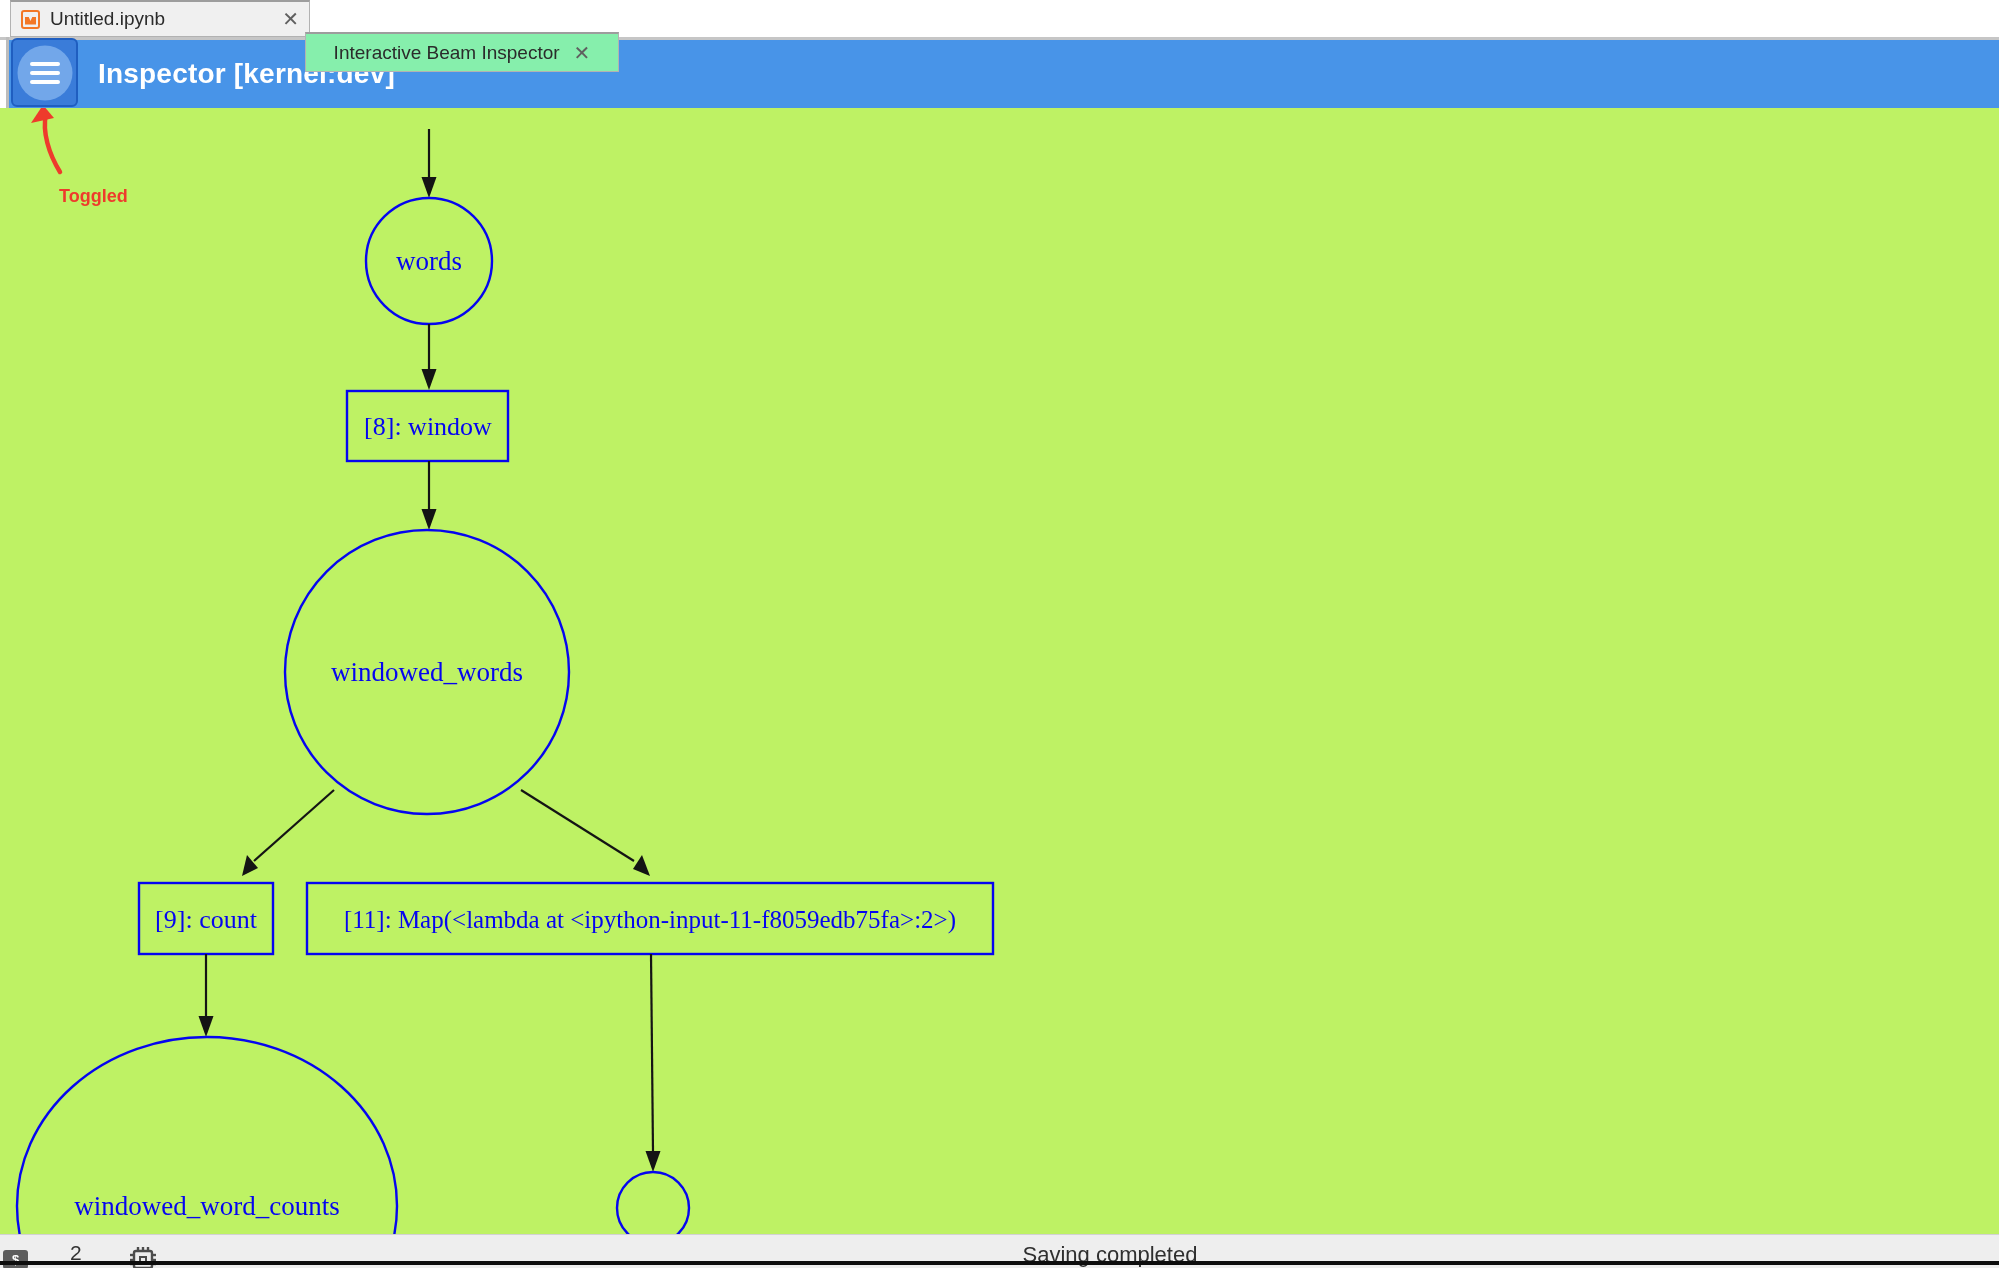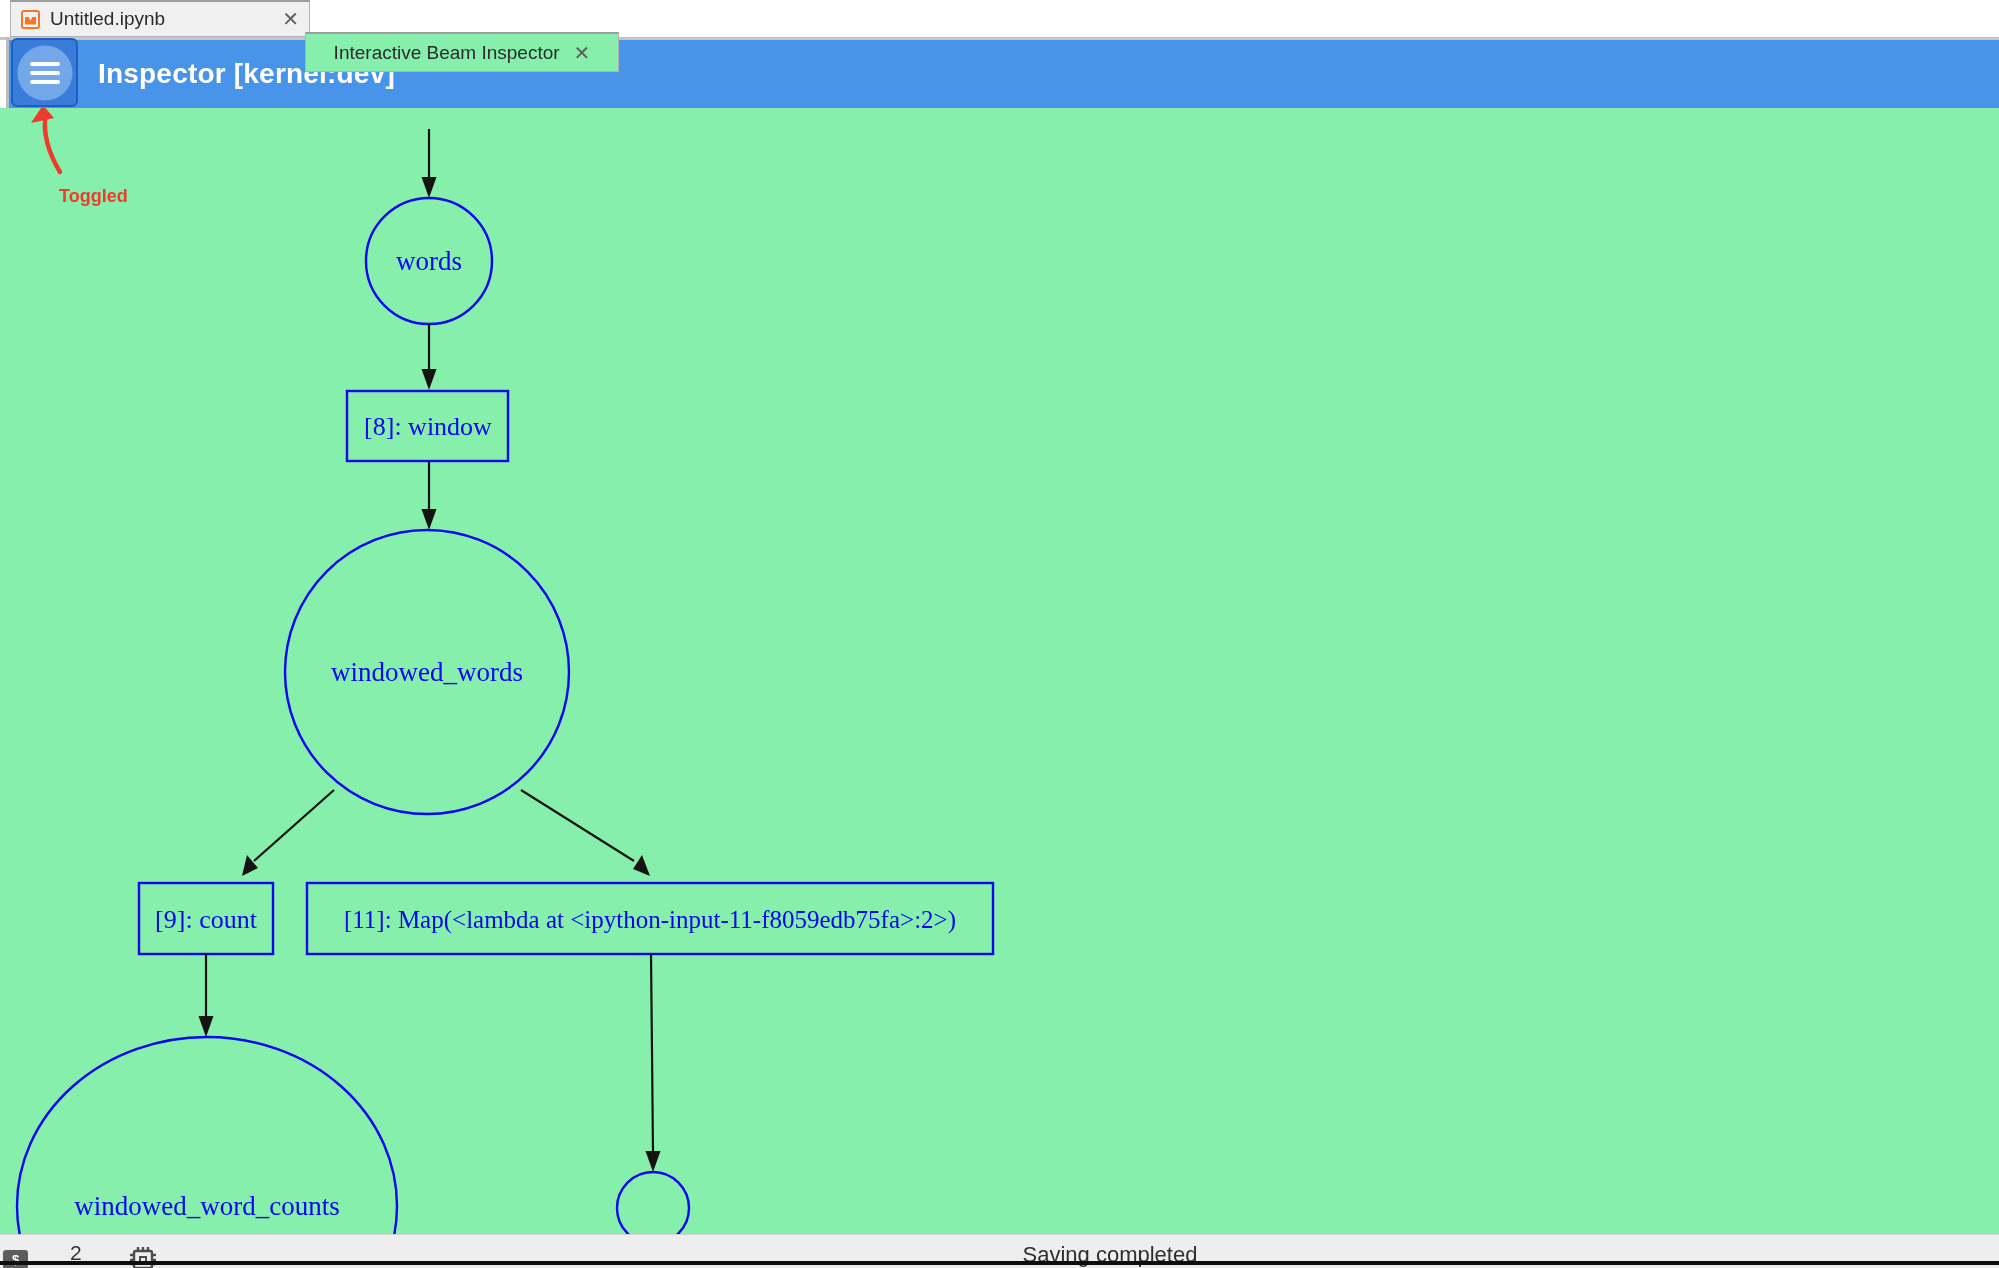--- a/index.html
+++ b/index.html
@@ -31,21 +31,21 @@
   .menu-button .bars { position: absolute; left: 50%; top: 50%; transform: translate(-50%, -50%);
     width: 30px; height: 22px; display: flex; flex-direction: column; justify-content: space-between; }
   .menu-button .bars i { display: block; width: 30px; height: 4px; background: #ffffff; border-radius: 2px; }
   .header-title { position: absolute; left: 89px; top: 50%; transform: translateY(-50%);
     color: #ffffff; font-size: 28px; font-weight: bold; letter-spacing: 0.2px; }
 
   
   .left-line { position: absolute; left: 6px; top: 37px; width: 3px; height: 1197px; background: #bcbcbc; }
 
   
-  .canvas { position: absolute; left: 0; top: 108px; width: 1999px; height: 1126px; background: #86efac; overflow: hidden; }
+  .canvas { position: absolute; left: 0; top: 108px; width: 1999px; height: 1126px; background: #bef264; overflow: hidden; }
   .canvas svg { display: block; }
   .node-stroke { fill: none; stroke: #0505f0; stroke-width: 2.4; }
   .node-label { fill: #0505f0; font-family: "Liberation Serif", serif; }
   .edge-line { stroke: #141414; stroke-width: 2.2; fill: none; }
   .edge-head { fill: #141414; stroke: none; }
   .ann-stroke { stroke: #ee3b2c; stroke-width: 4.5; fill: none; stroke-linecap: round; }
   .ann-head { fill: #ee3b2c; }
   .ann-text { fill: #ee3b2c; font-weight: bold; font-size: 18px; font-family: "Liberation Sans", sans-serif; }
 
   

